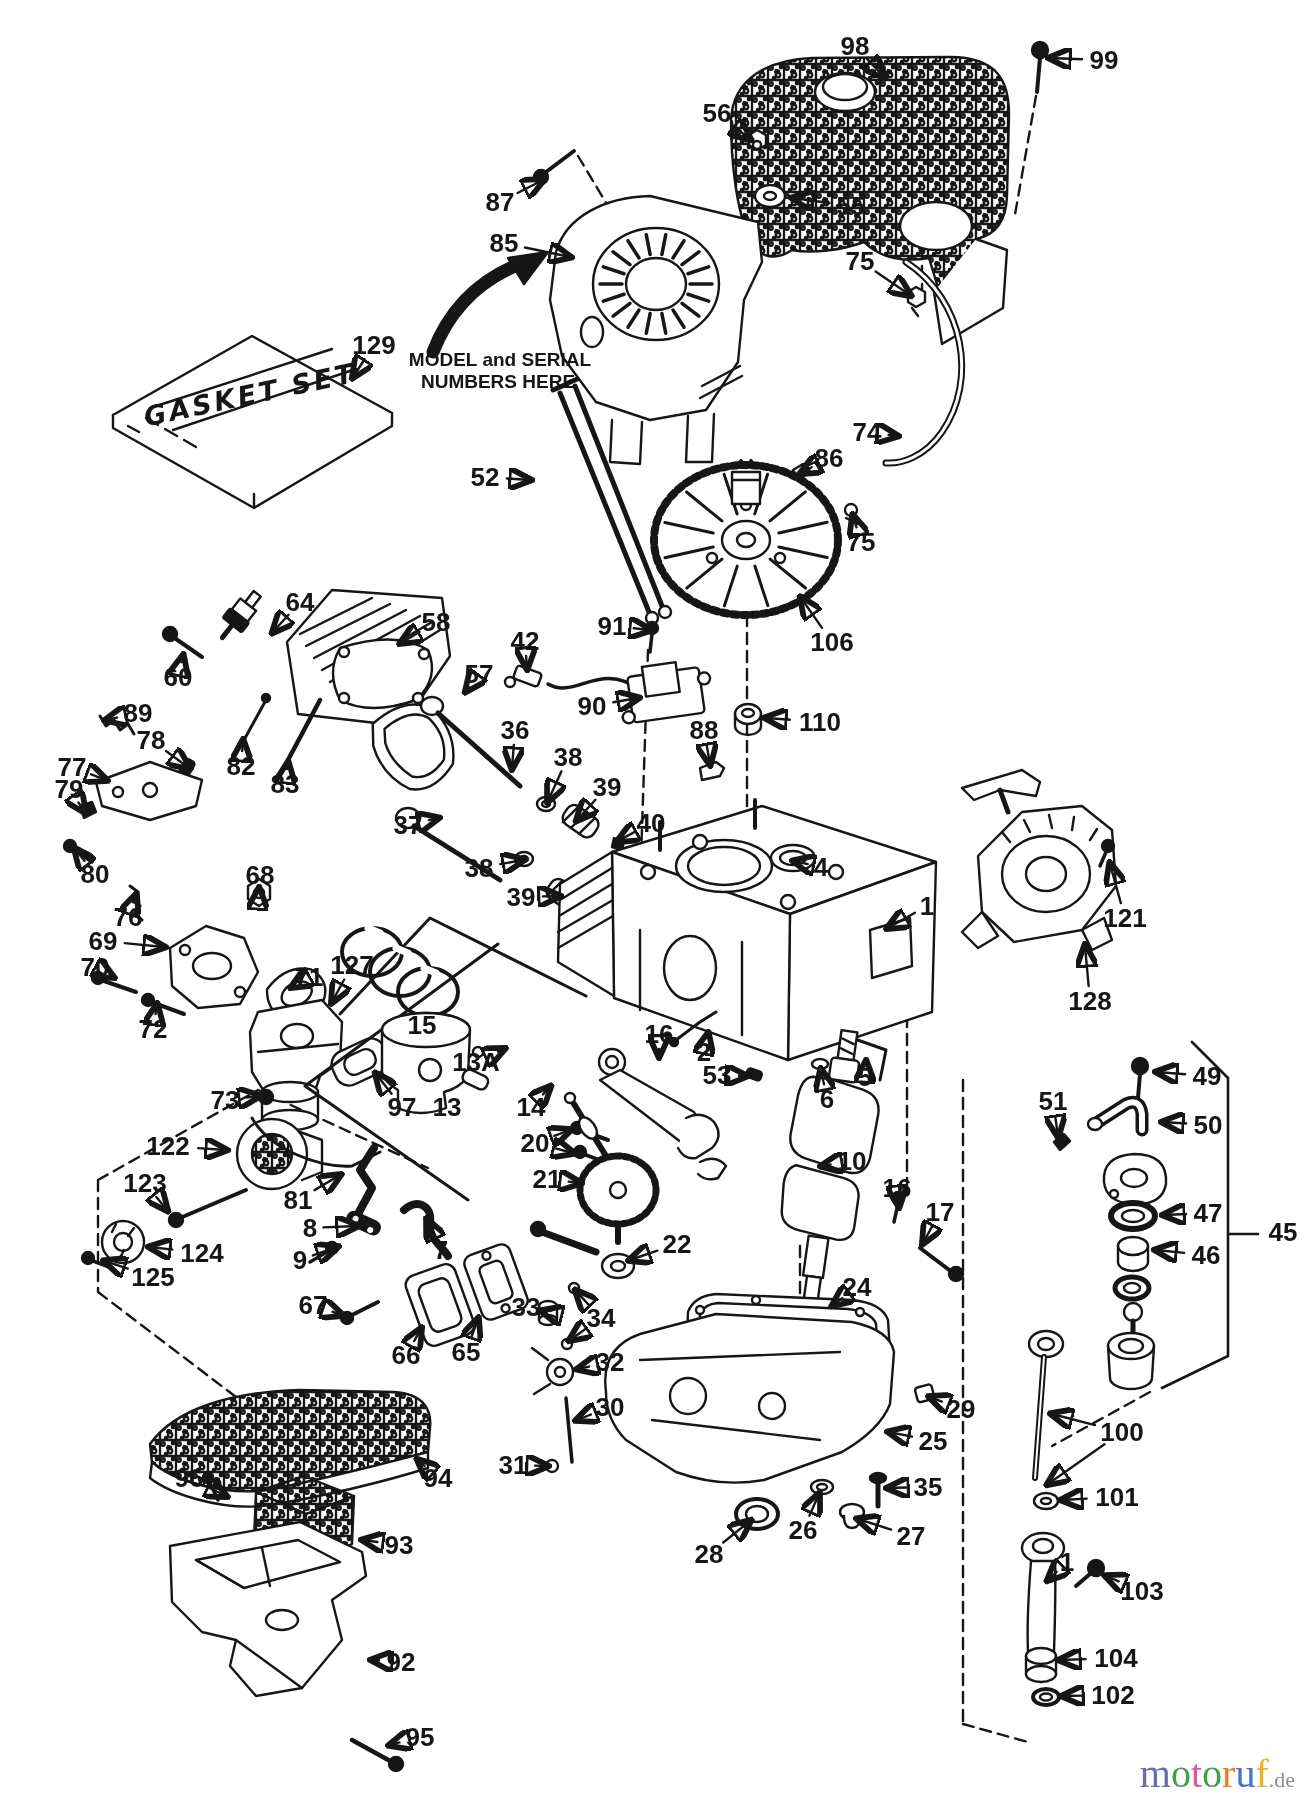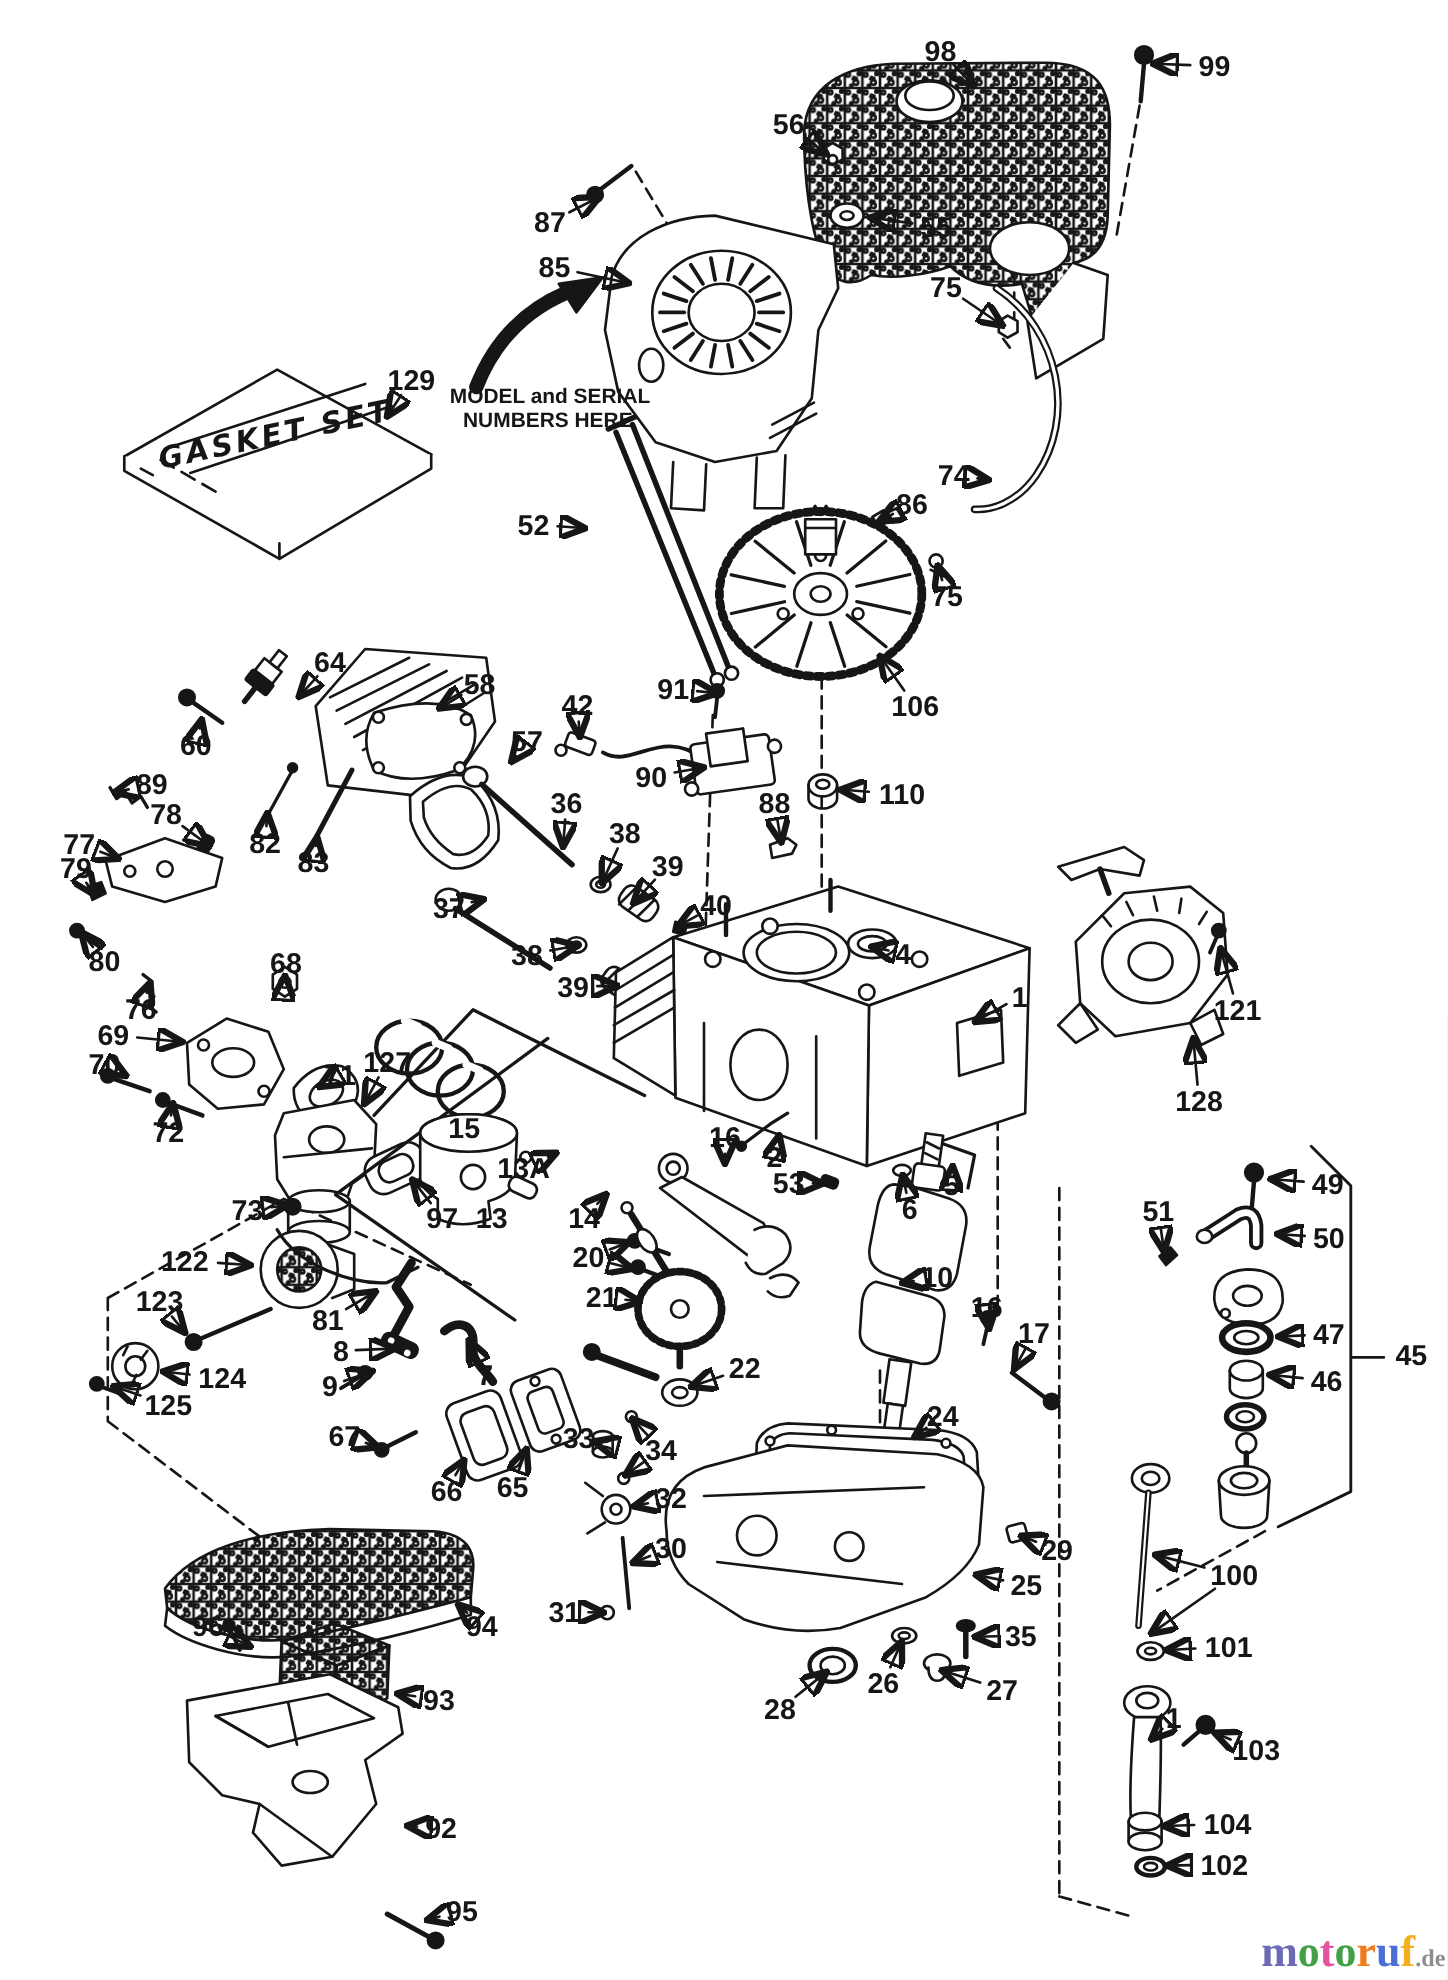--- a/index.html
+++ b/index.html
@@ -10,22 +10,22 @@
   .art path,.art line,.art rect,.art circle,.art ellipse,.art polygon,.art polyline{
     stroke:#161616;fill:none;stroke-width:2.4;stroke-linecap:round;stroke-linejoin:round;}
   .art .fw{fill:#ffffff;}
   .art .fb{fill:#161616;stroke:#161616;}
   .art .speck{fill:url(#speck);}
   .art .dash{stroke-dasharray:11 7;}
   .part-num{font:700 26px "Liberation Sans",sans-serif;fill:#161616;text-anchor:middle;}
   .leader{stroke:#161616;stroke-width:2.4;}
   .hand{font:italic 700 27px "DejaVu Sans",sans-serif;fill:#161616;text-anchor:middle;letter-spacing:3px;}
   .note{font:700 19px "Liberation Sans",sans-serif;fill:#161616;text-anchor:middle;}
-  #watermark{position:absolute;right:2px;bottom:6px;font-family:"Liberation Serif",serif;
-             font-weight:bold;font-size:40px;line-height:1;user-select:none;}
+  #watermark{position:absolute;right:21px;bottom:6px;font-family:"Liberation Serif",serif;
+             font-weight:normal;font-size:40px;line-height:1;user-select:none;}
   #watermark .suffix{font-size:22px;}
 </style>
 </head>
 <body>
 
 <div class="page">
 <svg class="art" width="1316" height="1800" viewBox="0 0 1316 1800">
   <defs>
     <pattern id="speck" width="16" height="16" patternUnits="userSpaceOnUse">
       <rect width="16" height="16" fill="#ffffff" stroke="none"></rect>

